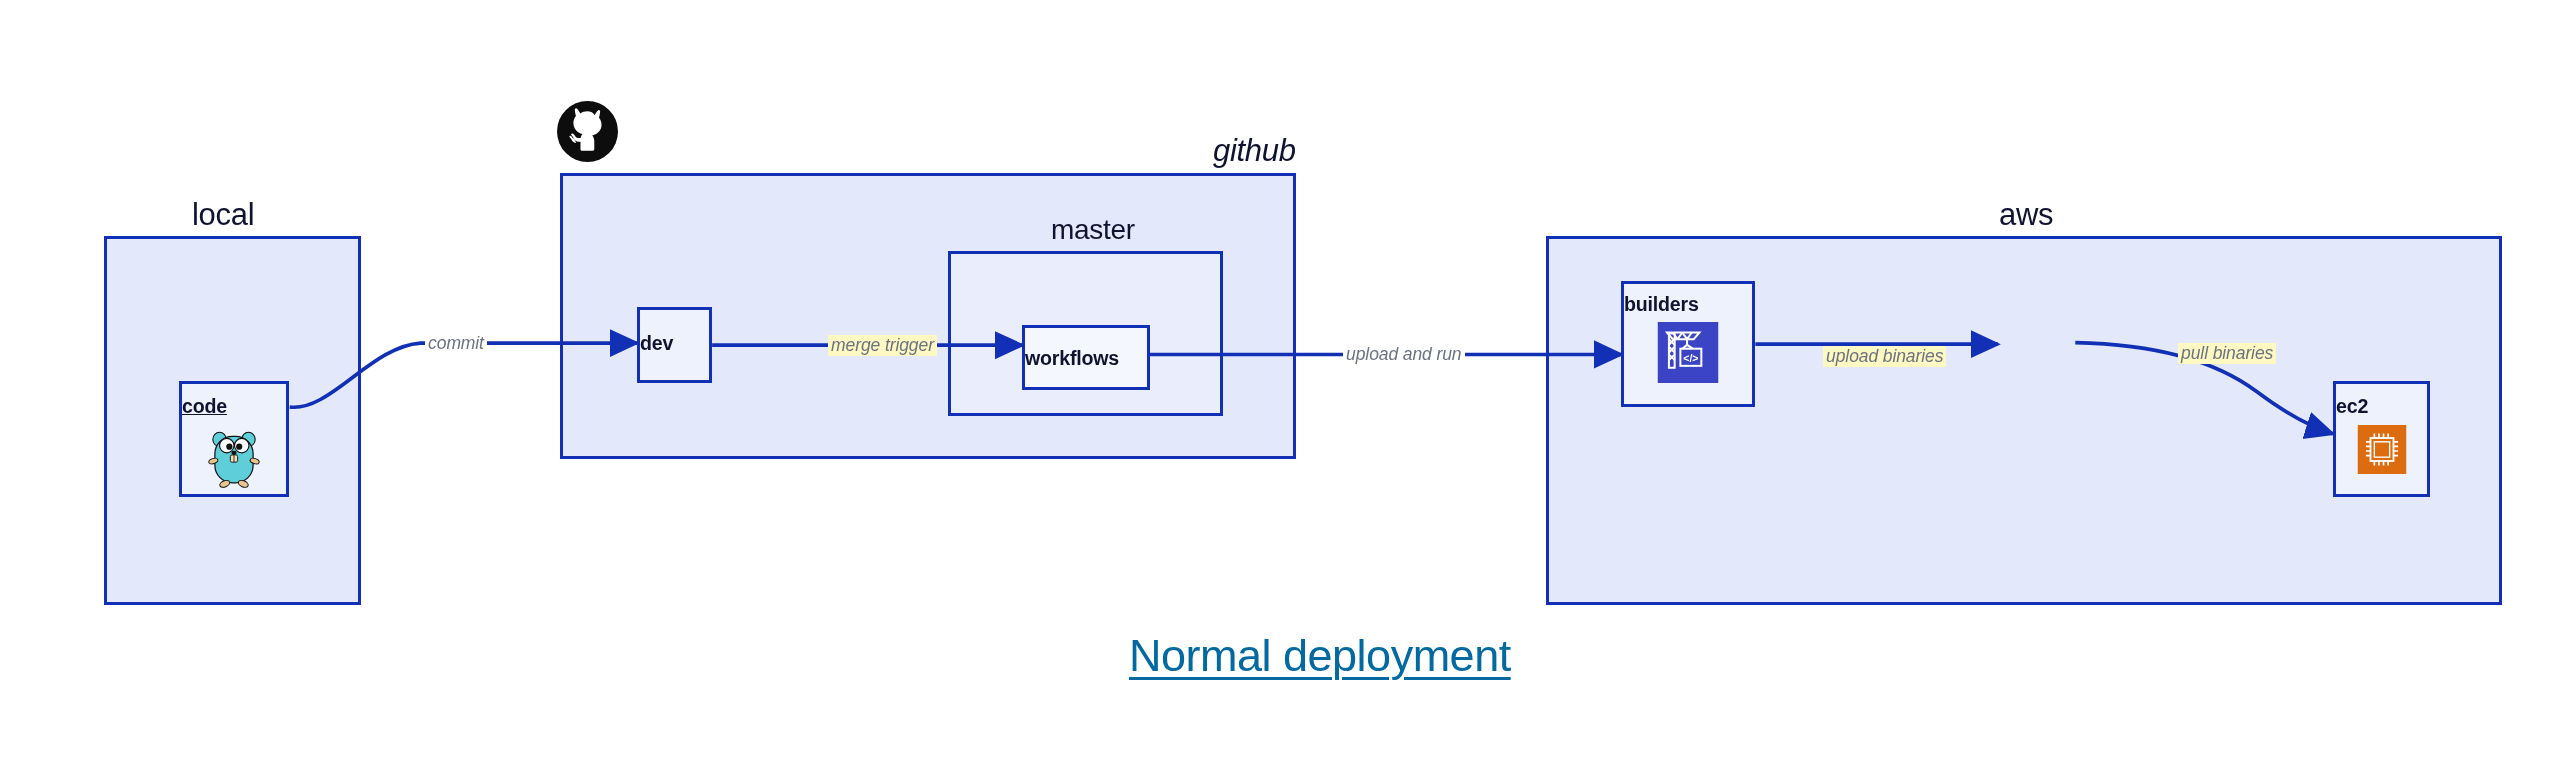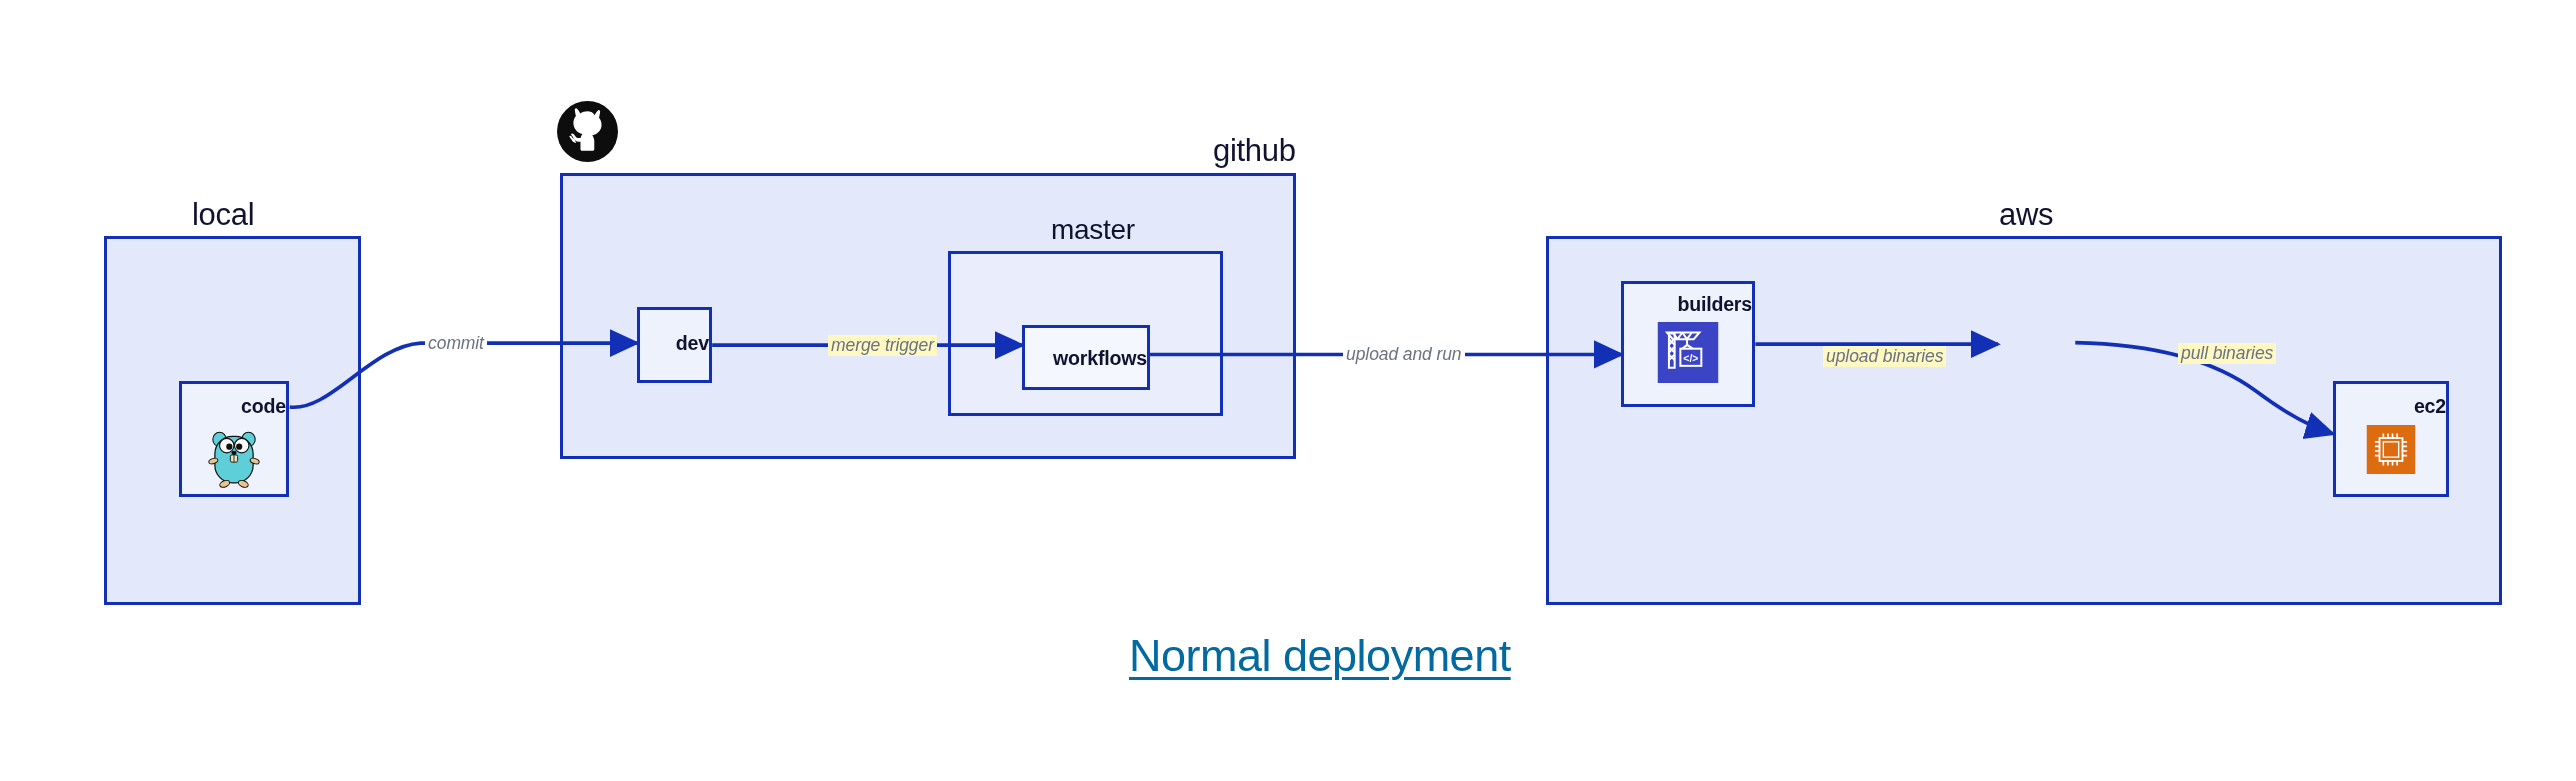--- a/index.html
+++ b/index.html
@@ -5,21 +5,21 @@
   html,body{margin:0;padding:0;background:#ffffff;}
   body{width:2604px;height:781px;position:relative;overflow:hidden;
        font-family:"Liberation Sans",sans-serif;}
   .stage{position:absolute;left:0;top:0;width:2604px;height:781px;}
 
   .grp{position:absolute;background:#e3e8fb;border:3.6px solid #1230b5;box-sizing:border-box;}
   .grp-label{position:absolute;color:#101330;font-size:31px;font-weight:400;
              white-space:nowrap;letter-spacing:-0.3px;}
 
   .node{position:absolute;background:#eef2fd;border:3.6px solid #1230b5;box-sizing:border-box;
-        display:flex;flex-direction:column;align-items:flex-end;}
+        display:flex;flex-direction:column;align-items:flex-start;}
   .node-label{color:#101330;font-size:19.6px;font-weight:bold;white-space:nowrap;
               letter-spacing:-0.2px;line-height:1;}
 
   .edge-label{position:absolute;color:#6b7280;font-size:17.5px;font-style:italic;
               white-space:nowrap;background:#ffffff;padding:0 3.1px;letter-spacing:-0.1px;}
   .edge-label.on-fill{background:#fef9c3;}
 
   svg.wires{position:absolute;left:0;top:0;width:2604px;height:781px;overflow:visible;
             pointer-events:none;}
 
@@ -31,21 +31,21 @@
 </style>
 </head>
 <body>
 
 <div class="stage">
 
   <div class="grp-label" style="left:192px;top:197px;">local</div>
   <div class="grp" style="left:104px;top:236px;width:257px;height:369px;"></div>
 
   <div class="node" style="left:179px;top:381px;width:110px;height:116px;">
-    <div class="node-label" style="margin-top:13.4px;">code</div>
+    <div class="node-label" style="margin-top:13.4px;text-decoration:underline;">code</div>
     <div class="icon-box" style="left:50%;top:43px;transform:translateX(-50%);">
       <svg width="56" height="62" viewBox="0 0 108 120">
 
         <ellipse cx="26" cy="24" rx="13" ry="14" fill="#5ecfd8" stroke="#111" stroke-width="2"></ellipse>
         <ellipse cx="82" cy="24" rx="13" ry="14" fill="#5ecfd8" stroke="#111" stroke-width="2"></ellipse>
 
         <rect x="17" y="18" width="74" height="90" rx="34" fill="#5ecfd8" stroke="#111" stroke-width="2.4"></rect>
 
         <ellipse cx="14" cy="66" rx="9" ry="5" fill="#e8c48f" stroke="#111" stroke-width="1.8" transform="rotate(-18 14 66)"></ellipse>
         <ellipse cx="94" cy="66" rx="9" ry="5" fill="#e8c48f" stroke="#111" stroke-width="1.8" transform="rotate(18 94 66)"></ellipse>
@@ -65,21 +65,21 @@
     </div>
   </div>
 
   <div class="icon-box" style="left:557px;top:101px;">
     <svg width="61" height="61" viewBox="0 0 100 100">
       <circle cx="50" cy="50" r="50" fill="#0d0d0d"></circle>
       <path fill="#ffffff" d="M50 17c-4.5 0-8.6 1.3-12 3.5-1.2-3.6-3.4-6.4-5.4-8-1.8-1.4-3.6.2-3.4 2.3.3 3.1 1 6.9 1.8 9.6-2.6 3.2-4.1 7.2-4.1 11.6 0 9 6 15.9 14.8 18.2-1.5 1.5-2.5 3.6-2.9 6-1.6.6-3.3.8-4.8.4-2.3-.6-3.8-2.3-4.9-4.2-.9-1.6-2.3-2.9-4.1-3.2-1.3-.2-2.3.9-1.6 2 1.3 2 2.3 2.9 3.2 4.7 1 1.9 2.3 4.6 5.3 6 2 .9 4.4 1.1 6.6.7V79c0 1.4 1.1 2.5 2.5 2.5h17.6c1.4 0 2.5-1.1 2.5-2.5V65.6c0-3.9-1.3-7-3.4-9.2C67.3 54.2 73 47.4 73 38.9c0-4.4-1.5-8.4-4.1-11.6.8-2.7 1.5-6.5 1.8-9.6.2-2.1-1.6-3.7-3.4-2.3-2 1.6-4.2 4.4-5.4 8C58.6 18.3 54.5 17 50 17z"></path>
       <path fill="#ffffff" d="M28 62c-1.7-.6-3.2-2-4.2-3.8-.6-1-1.7-1.6-2.7-1.2-.8.3-.9 1.2-.4 1.9 1.1 1.5 1.9 2.4 2.7 4 .9 1.7 2.1 4.1 4.8 5.3 1 .5 2.2.7 3.4.7"></path>
     </svg>
   </div>
-  <div class="grp-label" style="left:1213px;top:133px;">github</div>
+  <div class="grp-label" style="left:1213px;top:133px;font-style:italic;">github</div>
   <div class="grp" style="left:560px;top:173px;width:736px;height:286px;"></div>
 
   <div class="node" style="left:637px;top:307px;width:75px;height:76px;">
     <div class="node-label" style="margin-top:24px;">dev</div>
   </div>
 
   <div class="grp-label" style="left:1051px;top:214px;font-size:28px;">master</div>
   <div class="grp" style="left:948px;top:251px;width:275px;height:165px;background:#eaeefc;"></div>
 
   <div class="node" style="left:1022px;top:325px;width:128px;height:65px;background:#f5f7fe;">
@@ -115,21 +115,21 @@
           <line x1="31" y1="24" x2="37" y2="28"></line>
 
           <rect x="24" y="28" width="22" height="18"></rect>
         </g>
         <text x="35" y="42" font-family="Liberation Sans, sans-serif" font-size="11" font-weight="bold" fill="#ffffff" text-anchor="middle">&lt;/&gt;</text>
       </svg>
     </div>
   </div>
 
 
-  <div class="node" style="left:2333px;top:381px;width:116px;height:116px;">
+  <div class="node" style="left:2333px;top:381px;width:97px;height:116px;">
     <div class="node-label" style="margin-top:13.4px;">ec2</div>
     <div class="icon-box" style="left:50%;top:41px;transform:translateX(-50%);">
       <svg width="49" height="49" viewBox="0 0 64 64">
         <rect width="64" height="64" fill="#dd6b10"></rect>
         <g stroke="#ffffff" stroke-width="2.4" fill="none">
           <rect x="17" y="17" width="30" height="30"></rect>
           <rect x="22" y="22" width="20" height="20" stroke-width="1.8"></rect>
         </g>
         <g stroke="#ffffff" stroke-width="2.2">
           <line x1="22" y1="11" x2="22" y2="17"></line>

